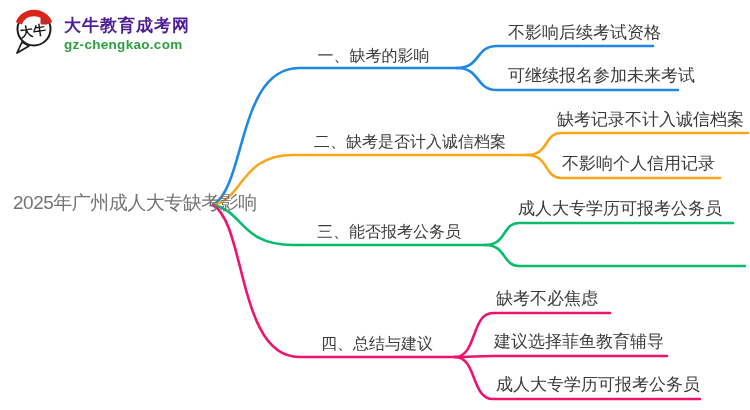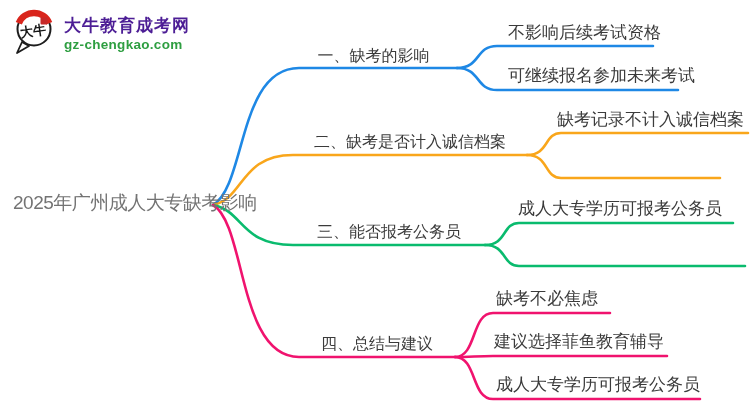--- a/index.html
+++ b/index.html
@@ -75,20 +75,21 @@
   </svg>
 
   <div class="node n-root">2025年广州成人大专缺考影响</div>
 
   <div class="node branch-label n-b1">一、缺考的影响</div>
   <div class="node leaf-label n-l1a">不影响后续考试资格</div>
   <div class="node leaf-label n-l1b">可继续报名参加未来考试</div>
 
   <div class="node branch-label n-b2">二、缺考是否计入诚信档案</div>
   <div class="node leaf-label n-l2a">缺考记录不计入诚信档案</div>
+  <div class="node leaf-label n-l2b">不影响个人信用记录</div>
 
   <div class="node branch-label n-b3">三、能否报考公务员</div>
   <div class="node leaf-label n-l3a">成人大专学历可报考公务员</div>
 
   <div class="node branch-label n-b4">四、总结与建议</div>
   <div class="node leaf-label n-l4a">缺考不必焦虑</div>
   <div class="node leaf-label n-l4b">建议选择菲鱼教育辅导</div>
   <div class="node leaf-label n-l4c">成人大专学历可报考公务员</div>
 
 </div>

